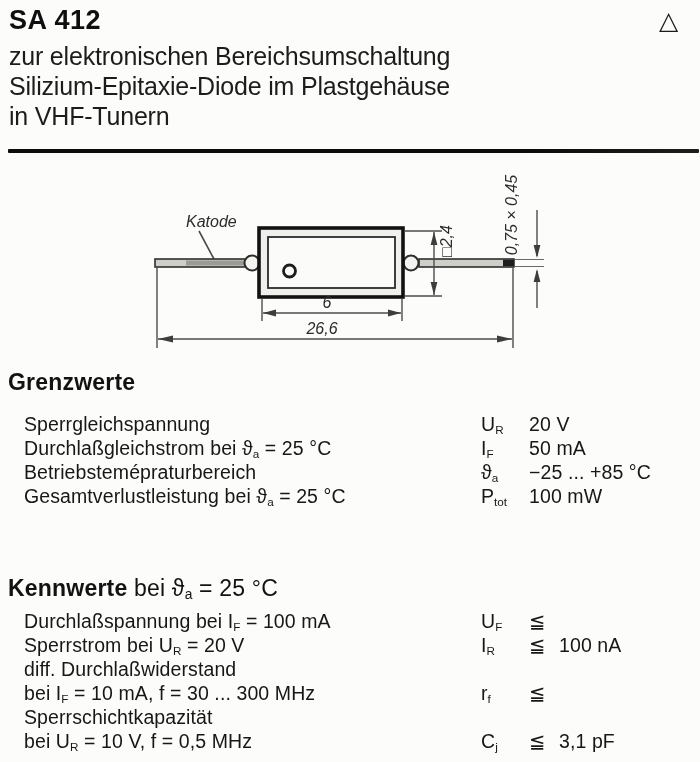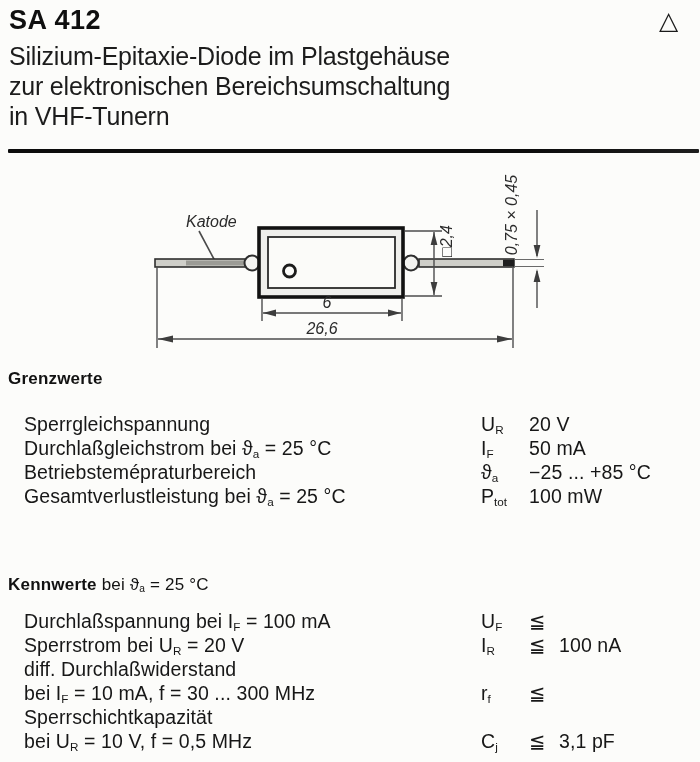--- a/index.html
+++ b/index.html
@@ -36,40 +36,40 @@
   
   #drawing{position:absolute;left:0;top:168px;}
   .draw-label{
     font-style:italic;font-size:16px;fill:#2b2b2b;
     font-family:"Liberation Sans","DejaVu Sans",sans-serif;
   }
 
   
   .section-heading{
     position:absolute;left:8px;
-    font-size:17px;font-weight:700;color:#121212;letter-spacing:0.2px;
+    font-size:23px;font-weight:700;color:#121212;letter-spacing:0.2px;
   }
   .section-heading .normal{font-weight:400;}
   .ttable{position:absolute;left:24px;width:688px;}
   .trow{display:grid;height:24px;align-items:baseline;line-height:24px;}
   .limits-grid .trow{grid-template-columns:457px 48px 1fr;}
   .chars-grid  .trow{grid-template-columns:457px 48px 30px 1fr;}
   .cell{font-size:19.5px;color:#171717;letter-spacing:0.1px;white-space:nowrap;overflow:visible;}
   sub{font-size:0.6em;vertical-align:-0.22em;letter-spacing:0;}
 </style>
 </head>
 <body>
 
 <div id="page">
 
   <div id="part-number">SA 412</div>
   <div id="revision">△</div>
   <div id="product-title">
+    <div>zur elektronischen Bereichsumschaltung</div>
     <div>Silizium-Epitaxie-Diode im Plastgehäuse</div>
-    <div>zur elektronischen Bereichsumschaltung</div>
     <div>in VHF-Tunern</div>
   </div>
   <div class="rule"></div>
 
   <svg id="drawing" width="700" height="200" viewBox="0 0 700 200">
 
     <text class="draw-label" x="186" y="59">Katode</text>
     <line x1="199" y1="63" x2="215" y2="93" stroke="#4a4a4a" stroke-width="1.6"></line>
 
     <g>

